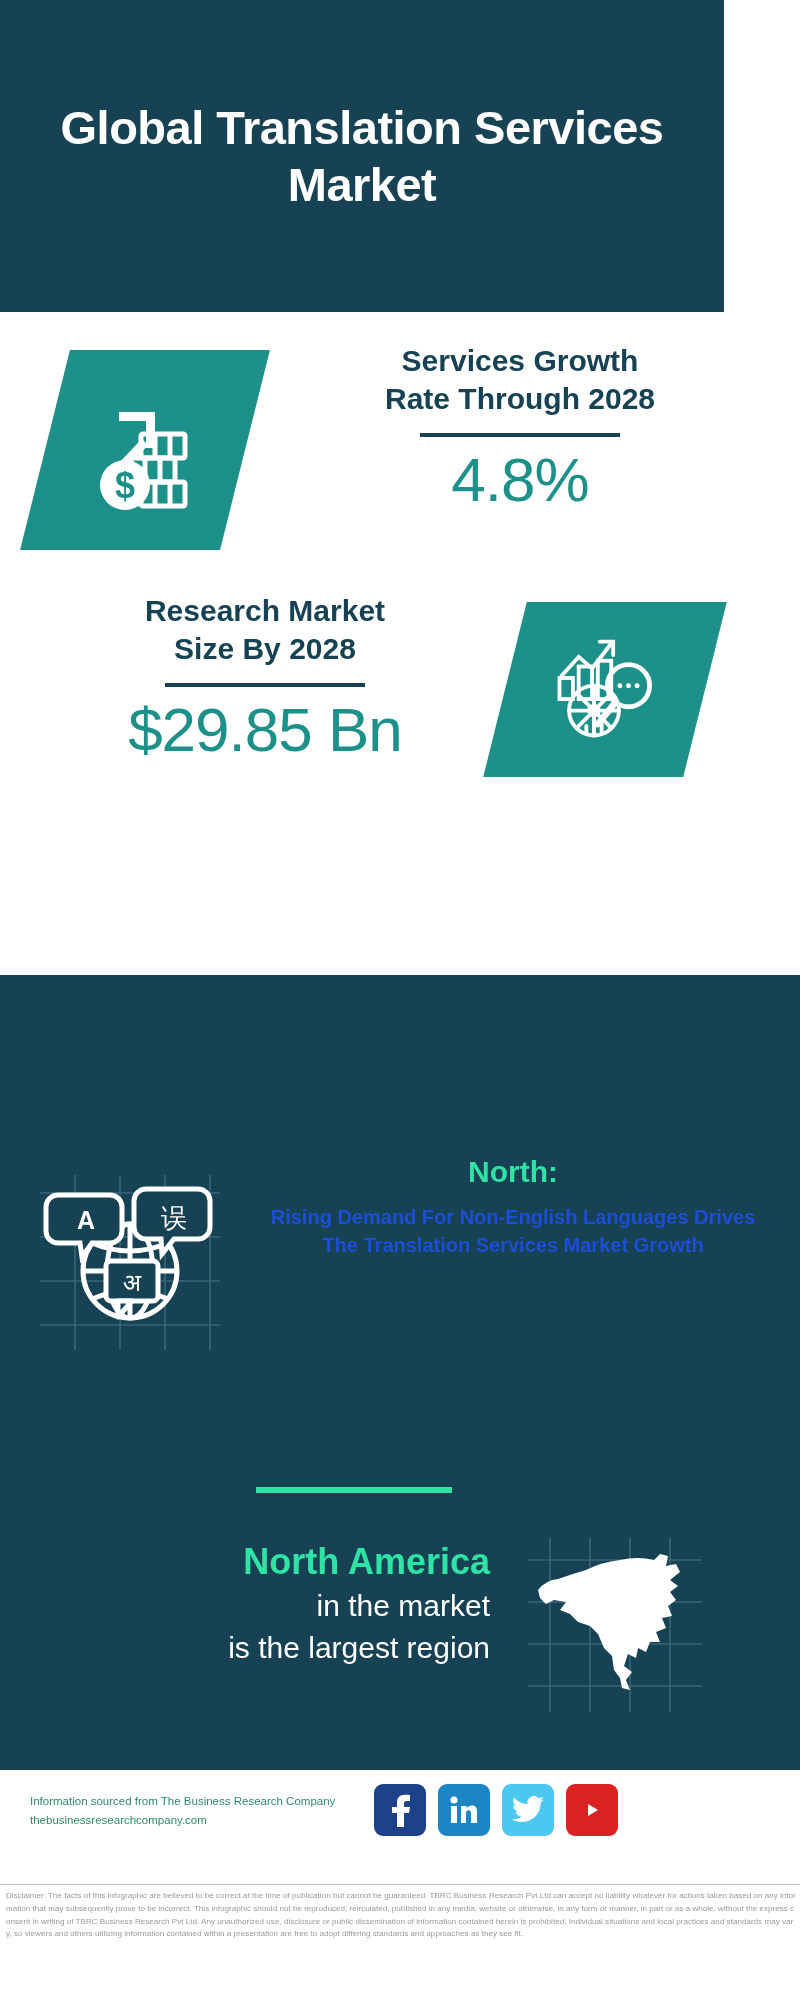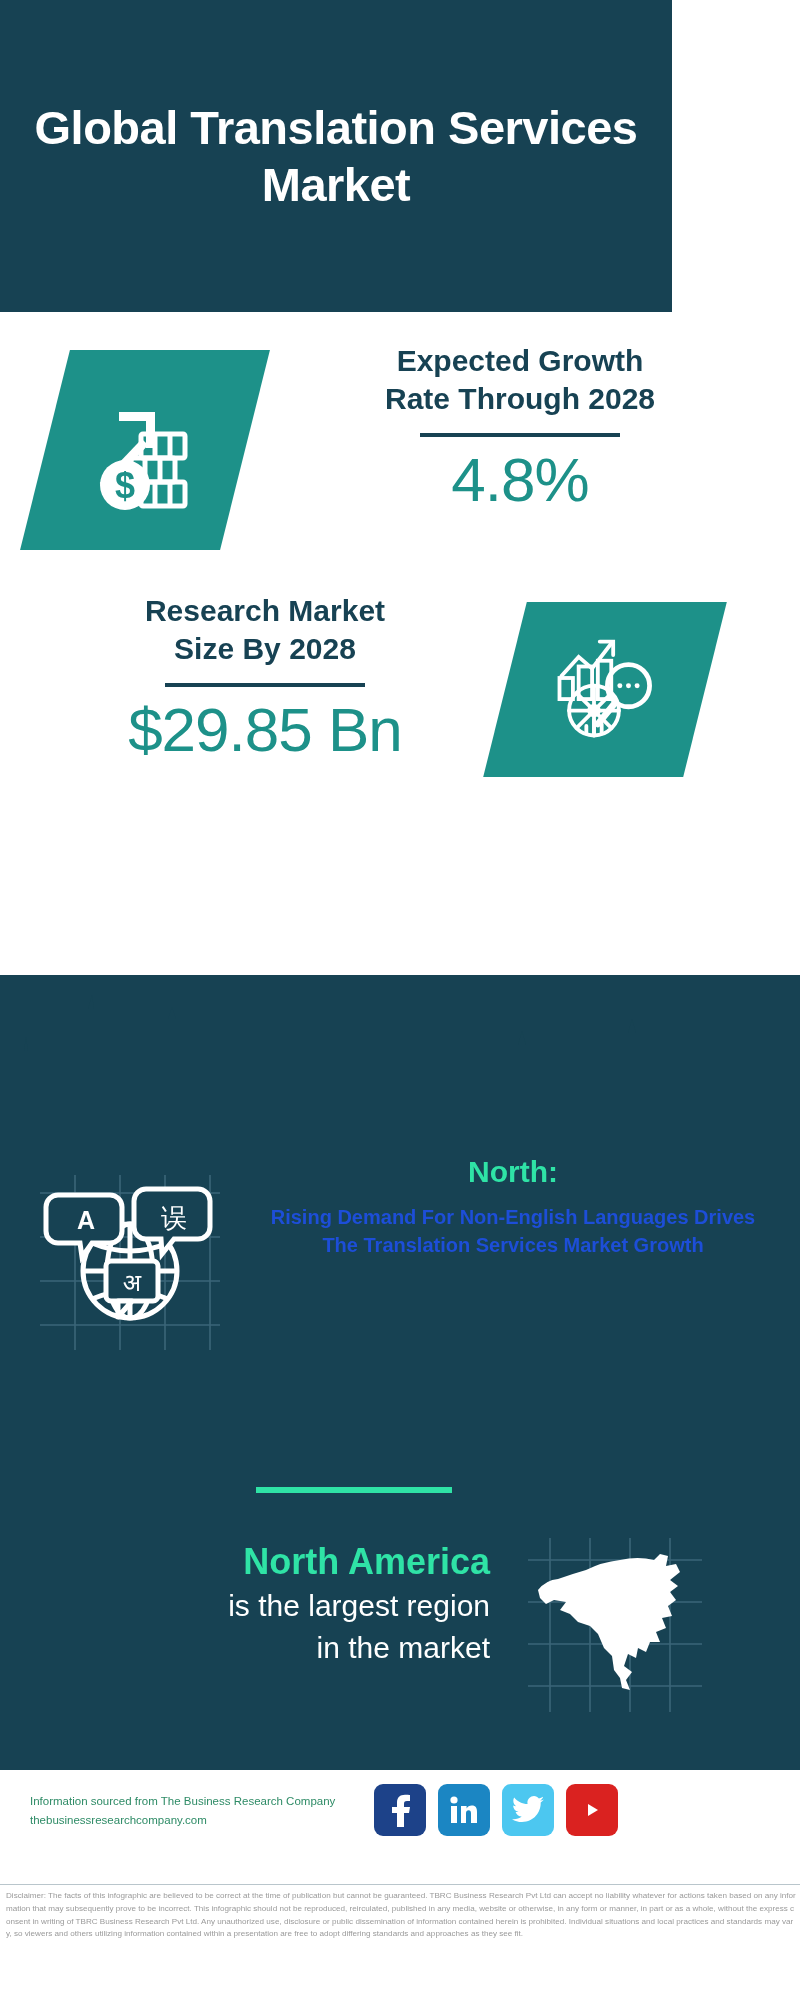--- a/index.html
+++ b/index.html
@@ -5,21 +5,21 @@
   * { margin:0; padding:0; box-sizing:border-box; }
   html,body { background:#ffffff; }
   body {
     width:800px; height:2000px; position:relative; overflow:hidden;
     font-family:"Liberation Sans", sans-serif;
     background:#ffffff;
   }
 
   
   .header{
-    position:absolute; left:0; top:0; width:672px; height:312px;
+    position:absolute; left:0; top:0; width:724px; height:312px;
     background:#174253;
     display:flex; align-items:center; justify-content:center;
   }
   .header h1{
     color:#ffffff; font-size:47px; font-weight:bold; line-height:1.22;
     text-align:center; letter-spacing:-0.5px; width:640px;
   }
 
   
   .light-zone{
@@ -177,21 +177,21 @@
             <line x1="70" y1="92" x2="70" y2="116"></line>
             <line x1="85" y1="92" x2="85" y2="116"></line>
           </g>
 
           <circle cx="40" cy="95" r="25" fill="#fff"></circle>
           <text x="40" y="108" font-family="Liberation Sans, sans-serif" font-size="36" font-weight="bold" fill="#1d9189" text-anchor="middle">$</text>
         </svg>
       </div>
     </div>
     <div class="txtcol">
-      <div class="lbl-dark">Expected Growth</div>
+      <div class="lbl-dark">Services Growth</div>
       <div class="lbl-dark">Rate Through 2028</div>
       <div class="rule-dark"></div>
       <div class="big-teal">4.8%</div>
     </div>
   </div>
 
   <div class="stat2">
     <div class="txtcol">
       <div class="lbl-dark">Research Market</div>
       <div class="lbl-dark">Size By 2028</div>
@@ -304,22 +304,22 @@
     <div class="driver-title">North:</div>
     <div class="driver-body">Rising Demand For Non-English Languages Drives The Translation Services Market Growth</div>
   </div>
 </div>
 
 <div class="green-rule"></div>
 
 <div class="region">
   <div class="txt">
     <div class="region-name">North America</div>
+    <div class="region-sub">in the market</div>
     <div class="region-sub">is the largest region</div>
-    <div class="region-sub">in the market</div>
   </div>
   <div class="map-wrap">
     <svg width="190" height="190" viewBox="0 0 190 190">
       <g stroke="#3b6678" stroke-width="1.6">
         <line x1="30" y1="8" x2="30" y2="182"></line>
         <line x1="70" y1="8" x2="70" y2="182"></line>
         <line x1="110" y1="8" x2="110" y2="182"></line>
         <line x1="150" y1="8" x2="150" y2="182"></line>
         <line x1="8" y1="30" x2="182" y2="30"></line>
         <line x1="8" y1="72" x2="182" y2="72"></line>

